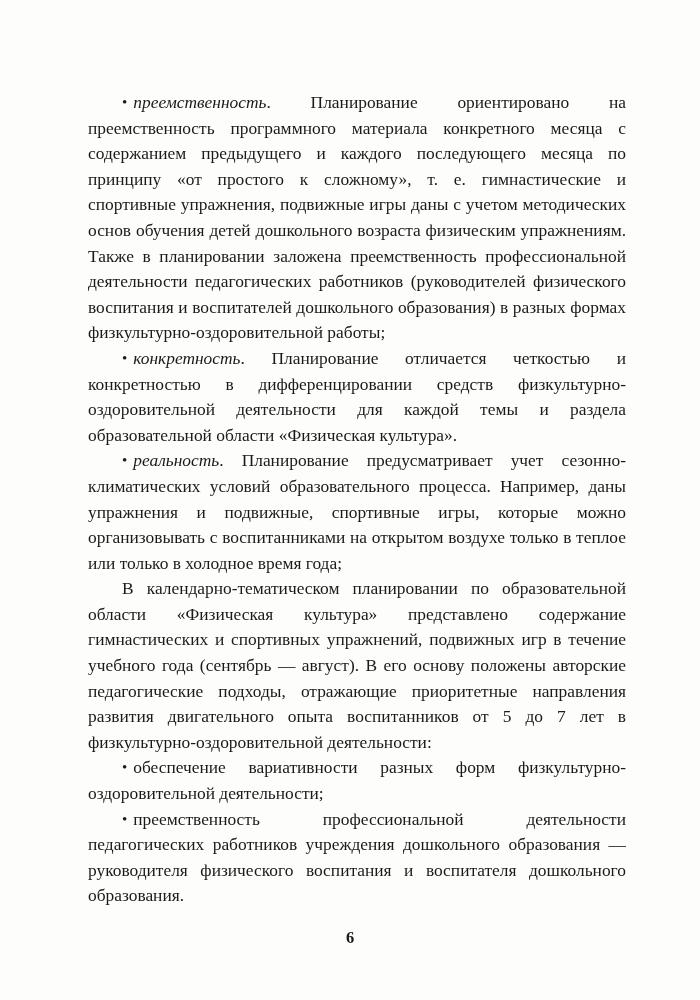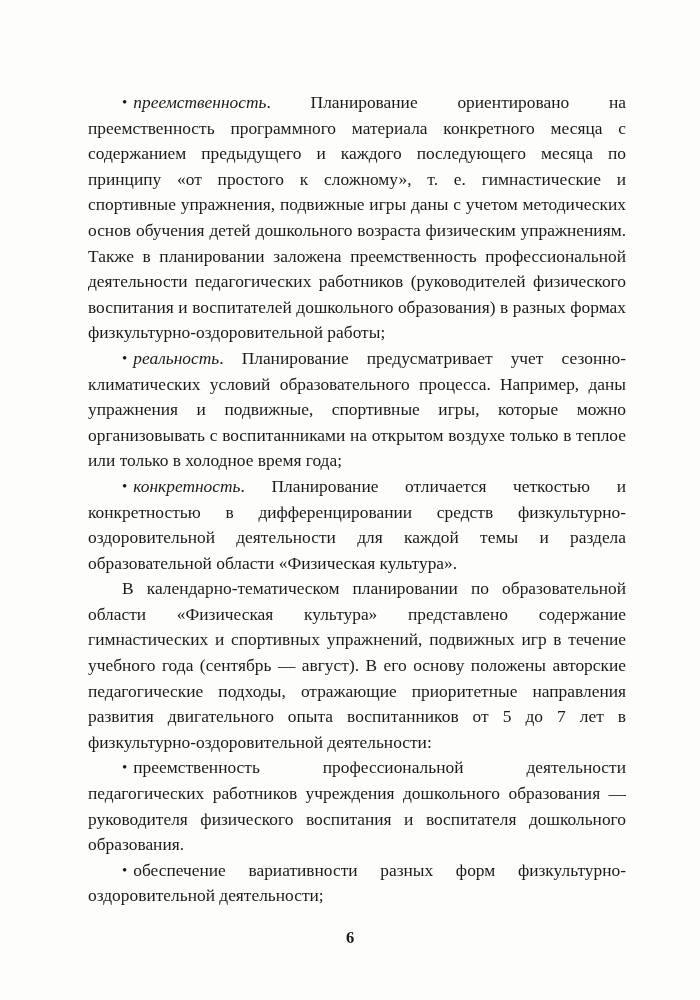--- a/index.html
+++ b/index.html
@@ -56,27 +56,27 @@
   }
 </style>
 </head>
 <body>
 
 <div class="page">
   <div class="body-text">
 
     <p class="bullet-para"><span class="bullet">•</span><span class="term">преемственность</span><span>. Планирование ориентировано на преемственность программного материала конкретного месяца с содержанием предыдущего и каждого последующего месяца по принципу «от простого к сложному», т. е. гимнастические и спортивные упражнения, подвижные игры даны с учетом методических основ обучения детей дошкольного возраста физическим упражнениям. Также в планировании заложена преемственность профессиональной деятельности педагогических работников (руководителей физического воспитания и воспитателей дошкольного образования) в разных формах физкультурно-оздоровительной работы;</span></p>
 
+    <p class="bullet-para"><span class="bullet">•</span><span class="term">конкретность</span><span>. Планирование отличается четкостью и конкретностью в дифференцировании средств физкультурно-оздоровительной деятельности для каждой темы и раздела образовательной области «Физическая культура».</span></p>
+
     <p class="bullet-para"><span class="bullet">•</span><span class="term">реальность</span><span>. Планирование предусматривает учет сезонно-климатических условий образовательного процесса. Например, даны упражнения и подвижные, спортивные игры, которые можно организовывать с воспитанниками на открытом воздухе только в теплое или только в холодное время года;</span></p>
-
-    <p class="bullet-para"><span class="bullet">•</span><span class="term">конкретность</span><span>. Планирование отличается четкостью и конкретностью в дифференцировании средств физкультурно-оздоровительной деятельности для каждой темы и раздела образовательной области «Физическая культура».</span></p>
 
     <p><span>В календарно-тематическом планировании по образовательной области «Физическая культура» представлено содержание гимнастических и спортивных упражнений, подвижных игр в течение учебного года (сентябрь — август). В его основу положены авторские педагогические подходы, отражающие приоритетные направления развития двигательного опыта воспитанников от 5 до 7 лет в физкультурно-оздоровительной деятельности:</span></p>
 
 
+    <p class="bullet-para"><span class="bullet">•</span><span>обеспечение вариативности разных форм физкультурно-оздоровительной деятельности;</span></p>
+
     <p class="bullet-para"><span class="bullet">•</span><span>преемственность профессиональной деятельности педагогических работников учреждения дошкольного образования — руководителя физического воспитания и воспитателя дошкольного образования.</span></p>
-
-    <p class="bullet-para"><span class="bullet">•</span><span>обеспечение вариативности разных форм физкультурно-оздоровительной деятельности;</span></p>
 
   </div>
 
   <div class="page-number">6</div>
 </div>
 
 </body></html>

